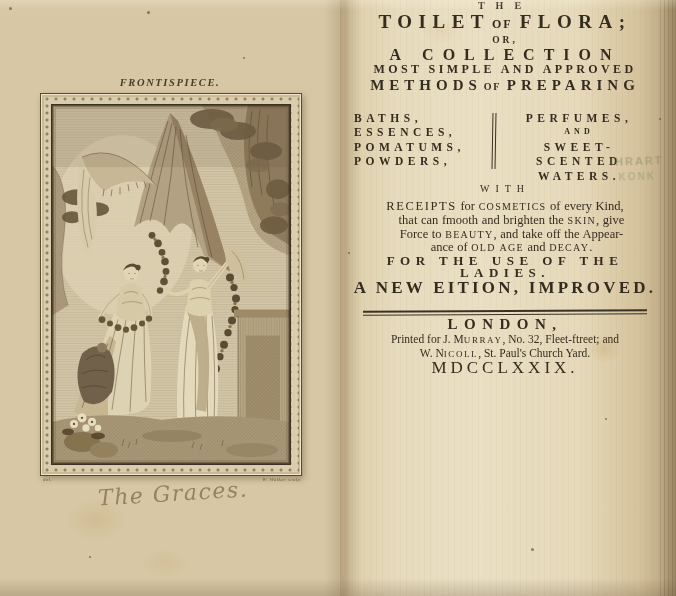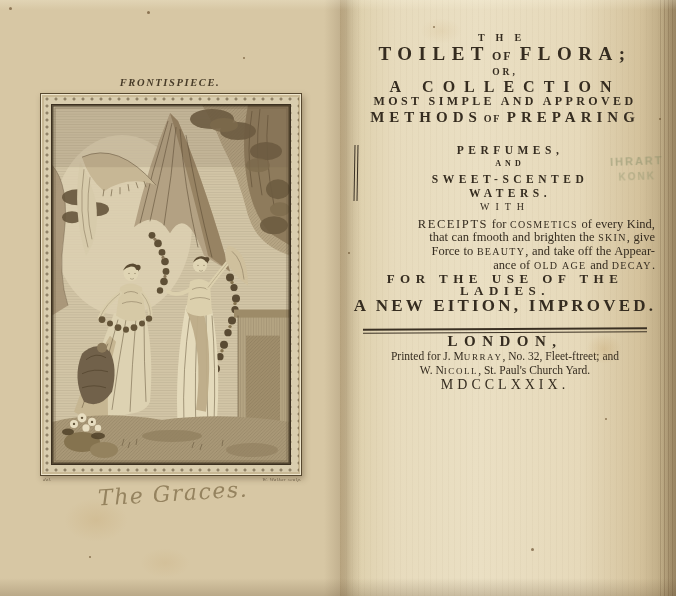--- a/index.html
+++ b/index.html
@@ -42,53 +42,53 @@
   .plate svg{display:block;width:100%;height:100%;}
   .credit{position:absolute;font-size:5px;color:rgba(70,56,36,.7);letter-spacing:.4px;
     font-style:italic;filter:blur(.2px);}
   .credit.cl{left:43px;top:477px;}
   .credit.cr{left:236px;top:477px;width:66px;text-align:right;}
   .caption{position:absolute;top:481px;left:28px;width:290px;text-align:center;
     font-family:"DejaVu Serif",serif;font-style:italic;font-size:22px;letter-spacing:1.5px;
     color:#95835f;transform:rotate(-3.5deg);}
 
   
-  .rp{position:absolute;left:346px;top:0;width:318px;text-align:center;color:#352c20;margin-top:32px;}
+  .rp{position:absolute;left:346px;top:0;width:318px;text-align:center;color:#352c20;}
   .rp>div{margin:0 auto;}
   .l-half{margin-top:52px;font-size:10px;line-height:11px;font-weight:bold;letter-spacing:11px;}
   .l-title{margin-top:19px;font-size:19px;line-height:22px;font-weight:bold;letter-spacing:6.5px;}
   .l-title .of{font-size:12px;letter-spacing:2px;margin:0 7px 0 2px;}
   .l-or{margin-top:9px;font-size:9.5px;line-height:11px;font-weight:bold;letter-spacing:3px;}
   .l-coll{margin-top:17px;font-size:16px;line-height:18px;font-weight:bold;letter-spacing:9px;}
   .l-ofthe{margin-top:11px;font-size:9.5px;line-height:11px;font-weight:bold;letter-spacing:6px;}
   .l-appr{margin-top:18px;font-size:12px;line-height:11.5px;font-weight:bold;letter-spacing:3.4px;}
   .l-meth{margin-top:13px;font-size:15px;line-height:18px;font-weight:bold;letter-spacing:5px;}
   .l-meth .of{font-size:10px;letter-spacing:1.5px;margin:0 6px 0 2px;}
   .cols{display:flex;width:302px;margin:15px auto 0 !important;align-items:flex-start;}
   .col-left{width:138px;text-align:left;}
   .col-right{flex:1;text-align:center;}
   .cols .item{font-size:11.5px;line-height:14.5px;font-weight:bold;letter-spacing:4.5px;}
   .col-right .item:nth-child(2){font-size:8px;letter-spacing:4px;}
   .col-div{width:2px;height:56px;margin:2px 6px 0 0;border-left:1.1px solid #3a3023;
     border-right:1.1px solid #3a3023;transform:rotate(1deg);}
   .l-with{margin-top:9px;font-size:10px;line-height:11px;font-weight:normal;letter-spacing:6px;}
-  .para{margin-top:6px !important;width:300px;text-align:right;font-size:12.5px;line-height:13.8px;
+  .para{margin-top:6px !important;width:300px;text-align:center;font-size:12.5px;line-height:13.8px;
     padding-left:13px;text-indent:-13px;box-sizing:border-box;word-spacing:.5px;}
   .para .caps{letter-spacing:1.6px;}
   .sc{font-size:.8em;letter-spacing:1.3px;}
   .l-ladies{margin-top:14px;font-size:13px;line-height:12px;font-weight:bold;letter-spacing:5.5px;}
   .l-edition{margin-top:13px;font-size:17px;line-height:18px;font-weight:bold;letter-spacing:3.2px;}
   .rule{margin-top:13px !important;width:284px;transform:rotate(-.35deg);}
   .rule .r1{border-top:2.3px solid #3a3023;}
   .rule .r2{margin-top:2.4px;border-top:1px solid #3a3023;}
   .l-london{margin-top:19px;font-size:15px;line-height:17px;font-weight:bold;letter-spacing:6.5px;}
   .l-imp{font-size:11.5px;line-height:13px;}
   .l-imp:first-of-type{margin-top:5px;}
   .l-imp .sc{font-size:9px;letter-spacing:1.6px;}
-  .l-year{margin-top:6px;font-size:14px;line-height:14px;letter-spacing:4px;}
+  .l-year{margin-top:6px;font-size:17px;line-height:14px;letter-spacing:4px;}
 
   
   .stamp{position:absolute;left:598px;top:155px;width:78px;text-align:center;
     color:rgba(122,132,95,.45);font-family:"Liberation Sans",sans-serif;
     transform:rotate(-2deg);filter:blur(.4px);}
   .stamp div:nth-child(1){font-size:11px;letter-spacing:2px;font-weight:bold;}
   .stamp div:nth-child(2){font-size:10px;letter-spacing:2px;font-weight:bold;margin-top:4px;opacity:.8;}
 </style>
 </head>
 <body>
@@ -285,20 +285,26 @@
 
   <div class="rp">
     <div class="l-half">THE</div>
     <div class="l-title"><span>TOILET</span><span class="of">OF</span><span>FLORA;</span></div>
     <div class="l-or">OR,</div>
     <div class="l-coll">A COLLECTION</div>
     <div class="l-appr">MOST SIMPLE AND APPROVED</div>
     <div class="l-meth"><span>METHODS</span><span class="of">OF</span><span>PREPARING</span></div>
 
     <div class="cols">
+      <div class="col-left">
+        <div class="item">BATHS,</div>
+        <div class="item">ESSENCES,</div>
+        <div class="item">POMATUMS,</div>
+        <div class="item">POWDERS,</div>
+      </div>
       <div class="col-div"></div>
       <div class="col-right">
         <div class="item">PERFUMES,</div>
         <div class="item">AND</div>
         <div class="item">SWEET-SCENTED</div>
         <div class="item">WATERS.</div>
       </div>
     </div>
 
     <div class="l-with">WITH</div>

